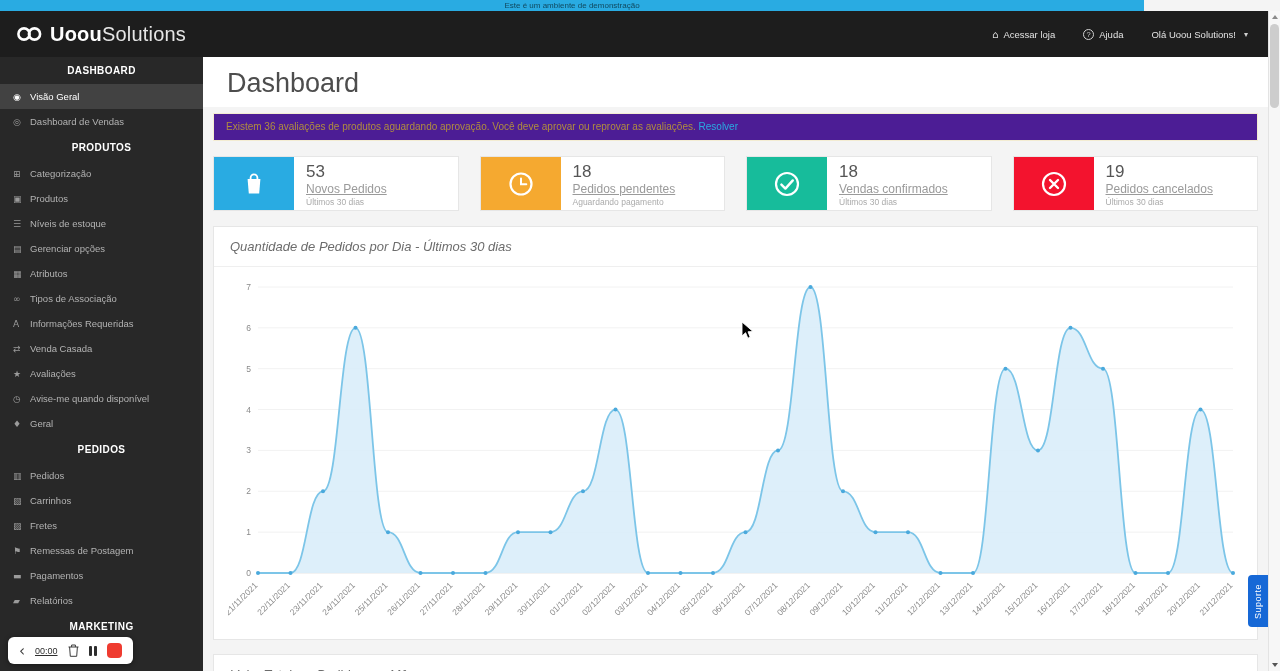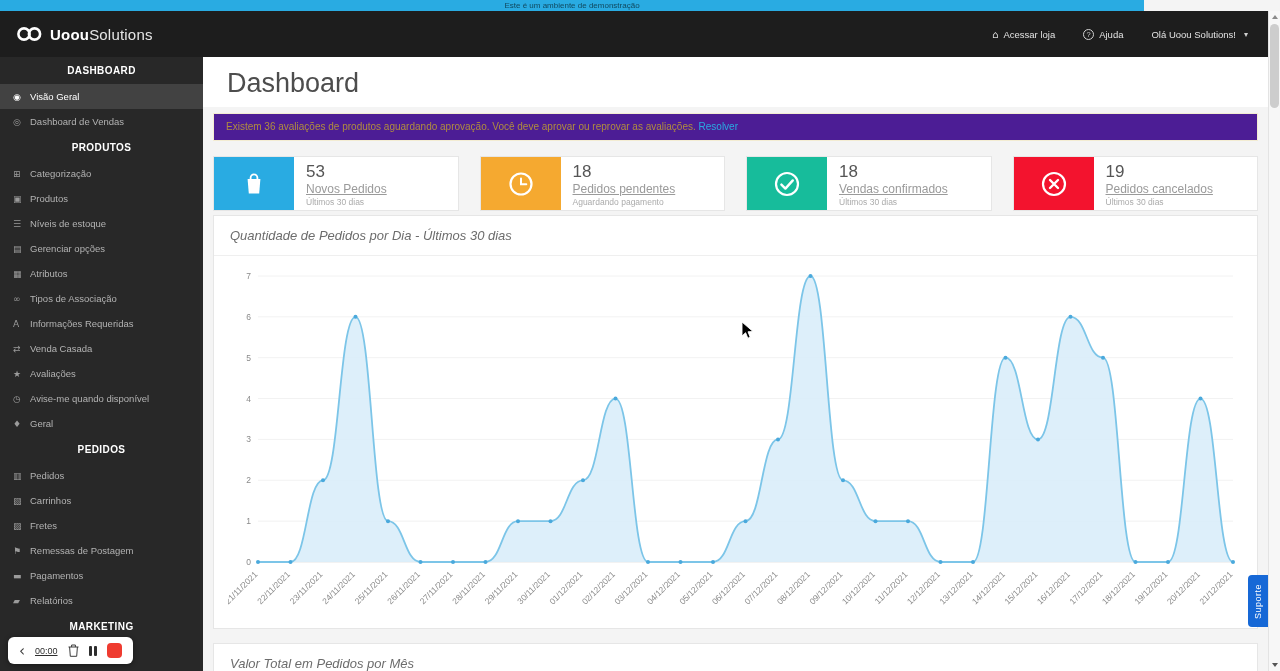--- a/index.html
+++ b/index.html
@@ -11,21 +11,21 @@
 
   
   .demo-bar { position:absolute; top:0; left:0; width:1144px; height:11px;
     background:#29abe2; color:#10495f; font-size:8px; line-height:11px;
     text-align:center; z-index:80; }
 
   
   .app-header { position:absolute; top:11px; left:0; width:1280px; height:46px;
     background:#1d1d1d; display:flex; align-items:center; padding:0 16px; z-index:60; }
   .logo { display:flex; align-items:center; gap:7px; cursor:pointer; }
-  .logo-text { font-size:15px; color:#fff; letter-spacing:.2px; }
+  .logo-text { font-size:20px; color:#fff; letter-spacing:.2px; }
   .logo-bold { font-weight:bold; }
   .logo-light { font-weight:normal; color:#e6e6e6; }
   .hnav { margin-left:auto; display:flex; align-items:center; gap:28px;
     color:#e3e3e3; font-size:9.5px; padding-right:16px; }
   .hnav-item { display:flex; align-items:center; gap:5px; cursor:pointer; }
   .hicon { font-size:10px; color:#dcdcdc; font-family:"DejaVu Sans", sans-serif; }
   .qicon { width:11px; height:11px; border:1px solid #d2d2d2; border-radius:50%;
     font-size:7.5px; display:flex; align-items:center; justify-content:center; color:#d2d2d2; }
   .chev { font-size:8px; color:#cfcfcf; margin-left:3px; }
 
@@ -45,21 +45,21 @@
   .main { position:absolute; left:203px; top:57px; right:12px; bottom:0;
     overflow:hidden; background:#f4f4f4; }
   .page-header { background:#fff; padding:10px 24px 8px; }
   .page-title { font-size:27px; font-weight:normal; color:#4d4d4d; margin:0; line-height:32px; }
   .content { padding:6px 10px 0; }
 
   .alert { background:#4c1d95; border:1px solid #f3ecd2; color:#b08d3f;
     font-size:10px; padding:7px 12px; margin-bottom:15px; line-height:12px; }
   .alert a { color:#29abe2; text-decoration:none; cursor:pointer; }
 
-  .stats-row { display:flex; gap:21px; margin-bottom:4px; }
+  .stats-row { display:flex; gap:21px; margin-bottom:15px; }
   .stat-card { flex:1; background:#fff; border:1px solid #e6e6e6; display:flex;
     align-items:stretch; height:55px; overflow:hidden; }
   .stat-icon { width:80px; flex:none; display:flex; align-items:center; justify-content:center; }
   .stat-body { padding:5px 12px; }
   .stat-value { font-size:17px; color:#555; line-height:19px; }
   .stat-label { font-size:12px; color:#9a9a9a; margin-top:1px;text-decoration:underline; }
   .stat-sublabel { font-size:8.5px; color:#ababab; margin-top:1px; }
 
   .card { background:#fff; border:1px solid #e6e6e6; }
   .card-header { padding:12px 16px; font-size:13px; color:#6c6c6c;

